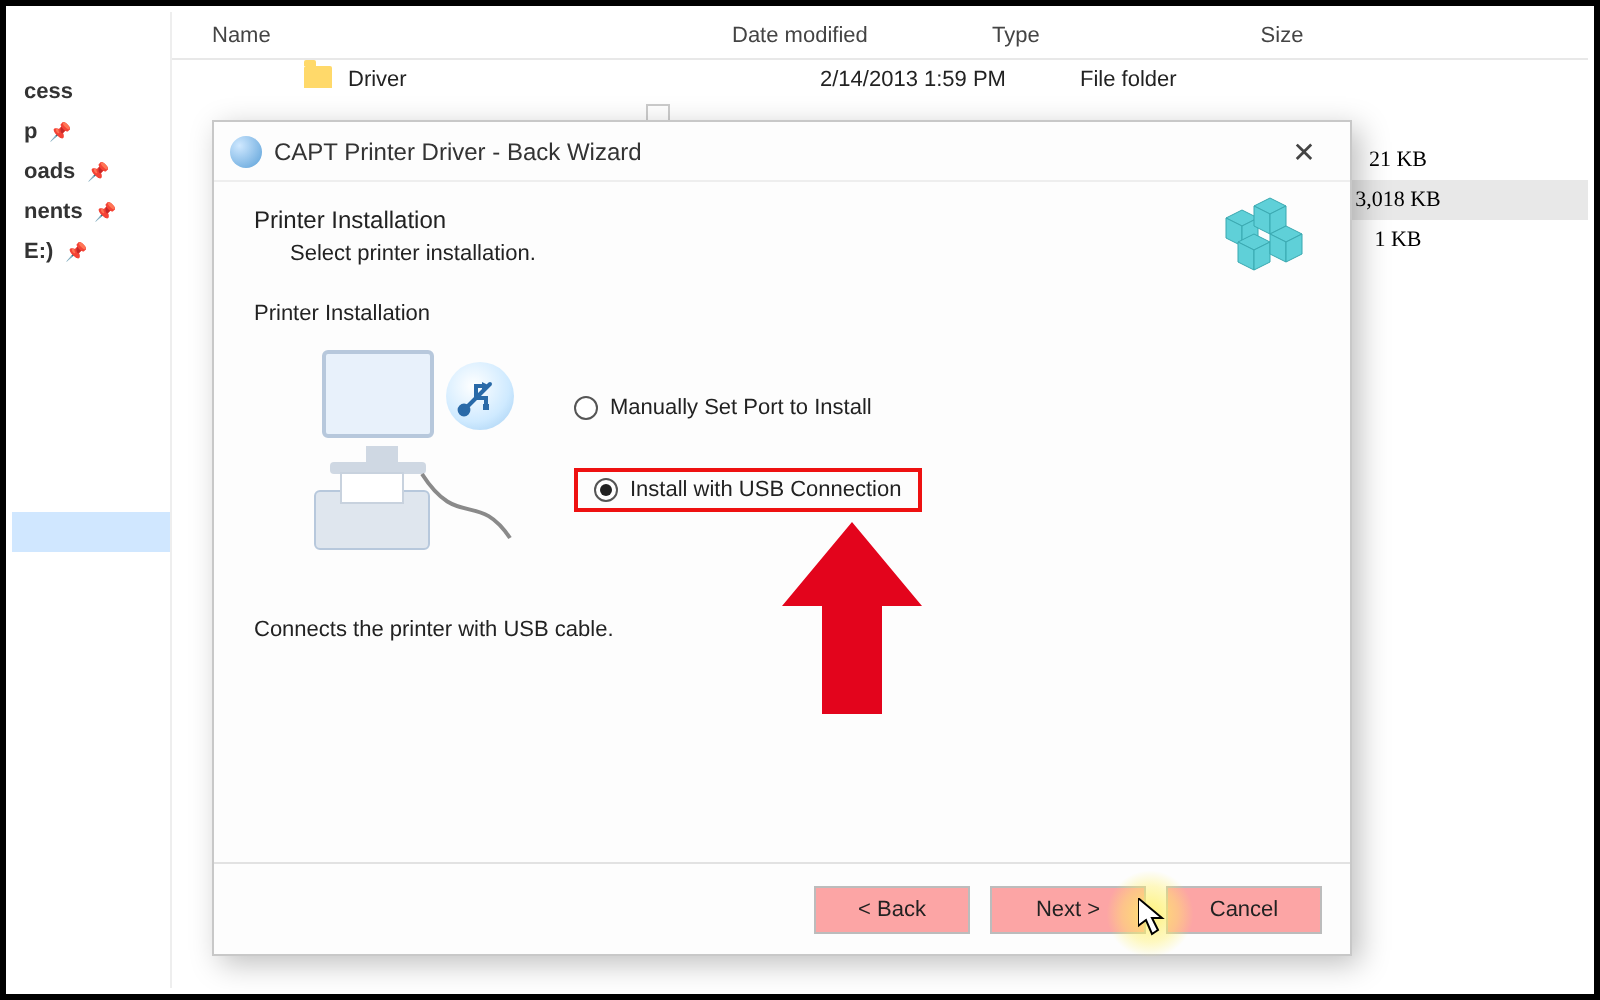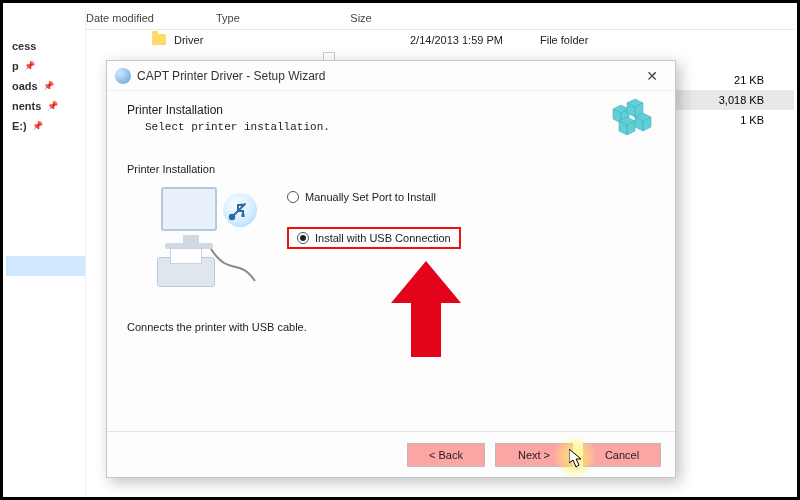--- a/index.html
+++ b/index.html
@@ -78,21 +78,21 @@
     display: inline-block; position: relative;
   }
   .size-col-bg {
     position: absolute;
     right: 0;
     top: 24px;
     width: 160px;
     display: flex;
     flex-direction: column;
   }
-  .size-cell { height: 20px; text-align: right; padding-right: 30px; font-size: 11px; line-height: 20px; }
+  .size-cell { height: 20px; text-align: center; padding-right: 30px; font-size: 11px; line-height: 20px; font-family: Liberation Serif, serif; }
   .size-cell.hl { background: #e8e8e8; }
 
   
   .dialog {
     position: absolute;
     left: 103px;
     top: 57px;
     width: 570px;
     height: 418px;
     background: #fdfdfd;
@@ -113,38 +113,38 @@
     margin-right: 6px;
   }
   .titlebar .title { flex: 1; font-size: 12px; color: #333; }
   .titlebar .close {
     width: 30px; height: 20px; text-align: center;
     line-height: 20px; font-size: 14px; color: #444;
   }
 
   .dlg-body { padding: 12px 20px 8px 20px; position: relative; height: calc(100% - 30px - 46px); }
   .heading { font-size: 12px; color: #222; margin-bottom: 4px; }
-  .subheading { font-size: 11px; color: #222; margin-left: 18px; margin-bottom: 30px; font-family: Liberation Mono, monospace; }
+  .subheading { font-size: 11px; color: #222; margin-left: 18px; margin-bottom: 18px; }
   .group-label { font-size: 11px; color: #222; margin-bottom: 8px; }
   .options-row { display: flex; align-items: flex-start; gap: 24px; margin: 12px 0 18px 26px; }
 
   .illus {
     width: 110px; height: 110px; position: relative;
   }
   
   .mon { position:absolute; left:8px; top:0; width:56px; height:44px; background:#e8f1fb; border:2px solid #b7c8dc; border-radius:3px;}
   .mon::after{content:""; position:absolute; left:20px; top:46px; width:16px; height:8px; background:#cfd8e3;}
   .base{position:absolute; left:12px; top:56px; width:48px; height:6px; background:#cfd8e3; border-radius:2px;}
   .usb-c{position:absolute; right:6px; top:6px; width:34px; height:34px; border-radius:50%; background:radial-gradient(circle at 40% 35%, #fff, #cfeaff 60%, #9dcaf0);}
   .usb-c svg{position:absolute; inset:0;}
   .prn{position:absolute; left:4px; top:70px; width:58px; height:30px; background:#dfe6ee; border:1px solid #b7c8dc; border-radius:3px;}
   .prn::before{content:"";position:absolute;left:12px;top:-10px;width:30px;height:14px;background:#fff;border:1px solid #c8d2de;}
   .cable{position:absolute; left:56px; top:60px; width:50px; height:40px;}
 
-  .radios { display: flex; flex-direction: column; gap: 24px; padding-top: 4px; }
+  .radios { display: flex; flex-direction: column; gap: 24px; padding-top: 4px; margin-top: 19px; }
   .radio-line { display: flex; align-items: center; gap: 6px; font-size: 11px; color: #222; }
   .radio {
     width: 12px; height: 12px; border: 1px solid #555; border-radius: 50%;
     display: inline-flex; align-items: center; justify-content: center; background:#fff;
   }
   .radio.checked::after { content:""; width:6px; height:6px; background:#222; border-radius:50%; }
   .red-box { border: 2px solid #e11; padding: 3px 8px; }
 
   .desc { font-size: 11px; color: #222; margin-top: 24px; }
 
@@ -212,20 +212,21 @@
     <div class="sidebar-item">
         <span>E:)</span>
         <span class="pin">📌</span>
       </div>
     <div style="height:120px"></div>
     <div class="sidebar-item sel">&nbsp;</div>
   </div>
 
   <div class="main">
     <div class="columns">
+      <div class="col-name">Name</div>
       <div class="col-date">Date modified</div>
       <div class="col-type">Type</div>
       <div class="col-size">Size</div>
     </div>
     <div class="row">
       <div class="col-name" style="display:flex;align-items:center;gap:6px;">
         <span class="icon"><span class="folder-icon"></span></span>
         <span>Driver</span>
       </div>
       <div class="col-date">2/14/2013 1:59 PM</div>
@@ -254,21 +255,21 @@
       <div class="size-cell">21 KB</div>
       <div class="size-cell hl">3,018 KB</div>
       <div class="size-cell">1 KB</div>
     </div>
   </div>
 </div>
 
 <div class="dialog">
   <div class="titlebar">
     <span class="app-icon"></span>
-    <span class="title">CAPT Printer Driver - Setup Wizard</span>
+    <span class="title">CAPT Printer Driver - Back Wizard</span>
     <span class="close">✕</span>
   </div>
 
   <div class="dlg-body">
     <div class="cubes">
       <svg viewBox="0 0 50 44">
         <g fill="#5fd0d8" stroke="#39a8b0" stroke-width="0.5">
           <polygon points="6,12 14,8 22,12 14,16"></polygon>
             <polygon points="6,12 6,22 14,26 14,16"></polygon>
             <polygon points="22,12 22,22 14,26 14,16"></polygon>

